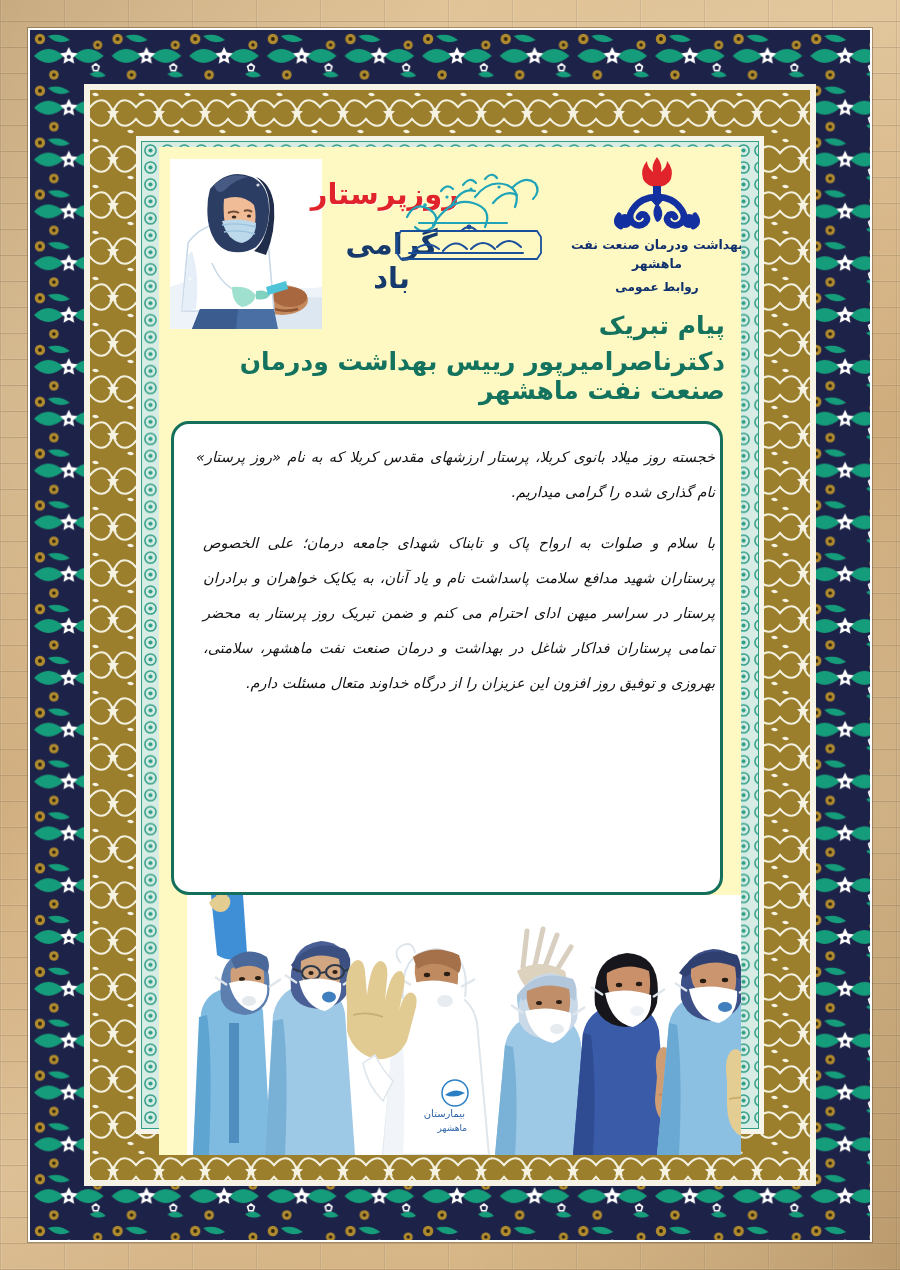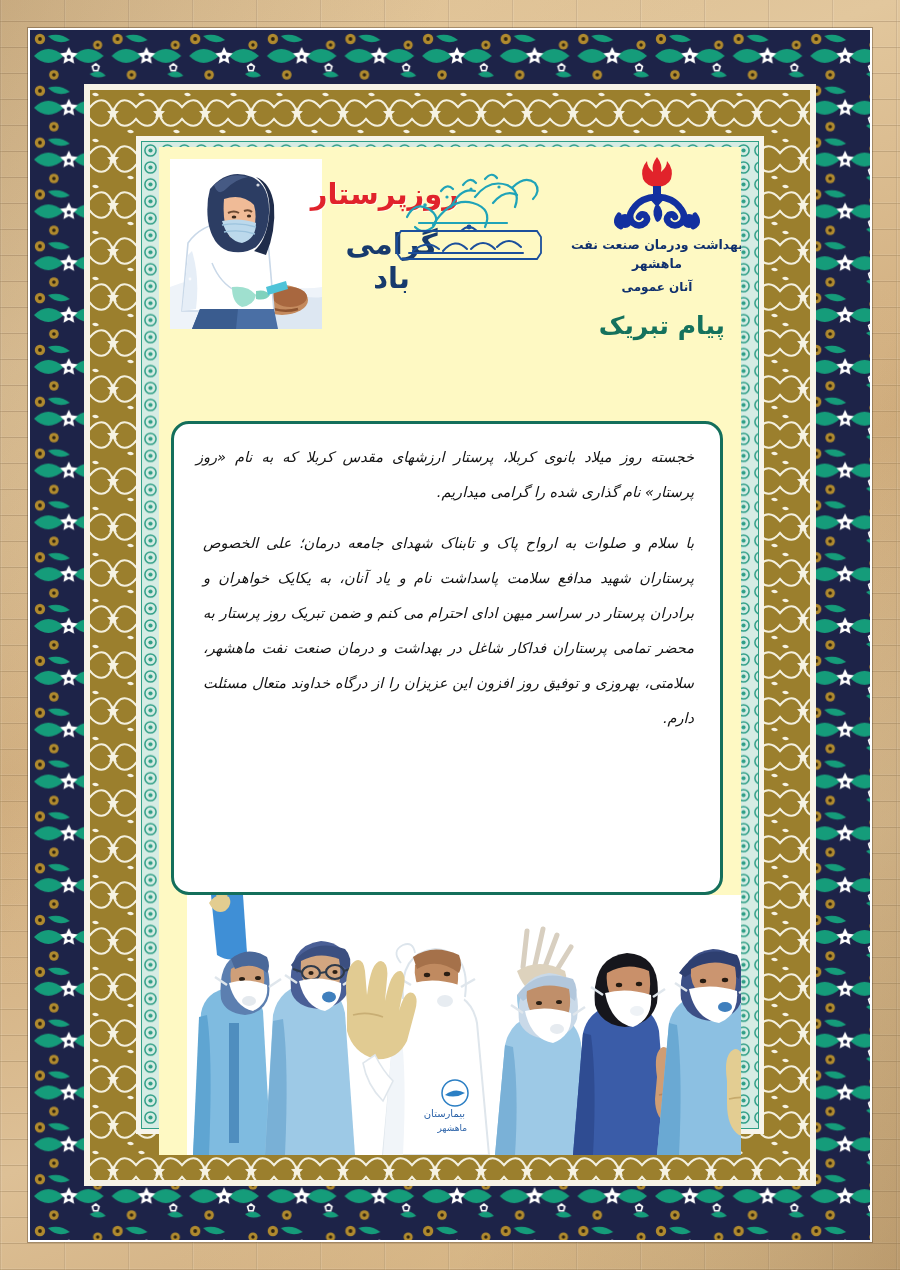--- a/index.html
+++ b/index.html
@@ -140,21 +140,21 @@
     color:#14735e;font-weight:bold;font-size:25px;letter-spacing:-.6px;
   }
 
   
   .msgbox{
     position:absolute;left:12px;top:274px;width:552px;height:474px;
     border:3px solid #146f5b;border-radius:18px;
     box-sizing:border-box;background:#fff;
   }
   .msg-inner{
-    position:absolute;inset:0;padding:16px 26px 10px 22px;
+    position:absolute;inset:0;padding:16px 5px 10px 22px;
     direction:rtl;text-align:justify;
   }
   .para{
     color:#121212;
     font-family:"DejaVu Sans","Liberation Sans",sans-serif;
     font-size:14.5px;
     line-height:35px;
     font-style:italic;
     letter-spacing:.1px;
     margin:0 0 16px 0;
@@ -355,26 +355,27 @@
             <path d="M46 42 Q30 42 22 54 Q16 62 22 68 Q28 73 34 68 Q38 64 34 60 Q30 58 28 62" fill="none" stroke="#1230a0" stroke-width="6.5" stroke-linecap="round"></path>
             <path d="M46 42 Q62 42 70 54 Q76 62 70 68 Q64 73 58 68 Q54 64 58 60 Q62 58 64 62" fill="none" stroke="#1230a0" stroke-width="6.5" stroke-linecap="round"></path>
             <path d="M46 48 Q40 56 44 64 Q46 70 50 64 Q54 56 46 48Z" fill="#1230a0"></path>
             <circle cx="14" cy="66" r="7" fill="#1230a0"></circle>
             <circle cx="78" cy="66" r="7" fill="#1230a0"></circle>
             <path d="M8 60 Q2 68 10 72" fill="none" stroke="#1230a0" stroke-width="5" stroke-linecap="round"></path>
             <path d="M84 60 Q90 68 82 72" fill="none" stroke="#1230a0" stroke-width="5" stroke-linecap="round"></path>
           </svg>
         </div>
         <div class="logo-line">بهداشت ودرمان صنعت نفت ماهشهر</div>
-        <div class="logo-line small">آنان عمومی</div>
+        <div class="logo-line small">روابط عمومی</div>
       </div>
     </div>
 
     <div class="heading-wrap">
       <div class="h-tabrik">پیام تبریک</div>
+      <div class="h-name">دکترناصرامیرپور رییس بهداشت ودرمان صنعت نفت ماهشهر</div>
     </div>
 
     <div class="msgbox">
       <div class="msg-inner">
         <p class="para">خجسته روز میلاد بانوی کربلا، پرستار ارزشهای مقدس کربلا که به نام «روز پرستار» نام گذاری شده را گرامی میداریم.</p>
         <p class="para">با سلام و صلوات به ارواح پاک و تابناک شهدای جامعه درمان؛ علی الخصوص پرستاران شهید مدافع سلامت پاسداشت نام و یاد آنان، به یکایک خواهران و برادران پرستار در سراسر میهن ادای احترام می کنم و ضمن تبریک روز پرستار به محضر تمامی پرستاران فداکار شاغل در بهداشت و درمان صنعت نفت ماهشهر، سلامتی، بهروزی و توفیق روز افزون این عزیزان را از درگاه خداوند متعال مسئلت دارم.</p>
       </div>
     </div>
 
     <div class="crew">

